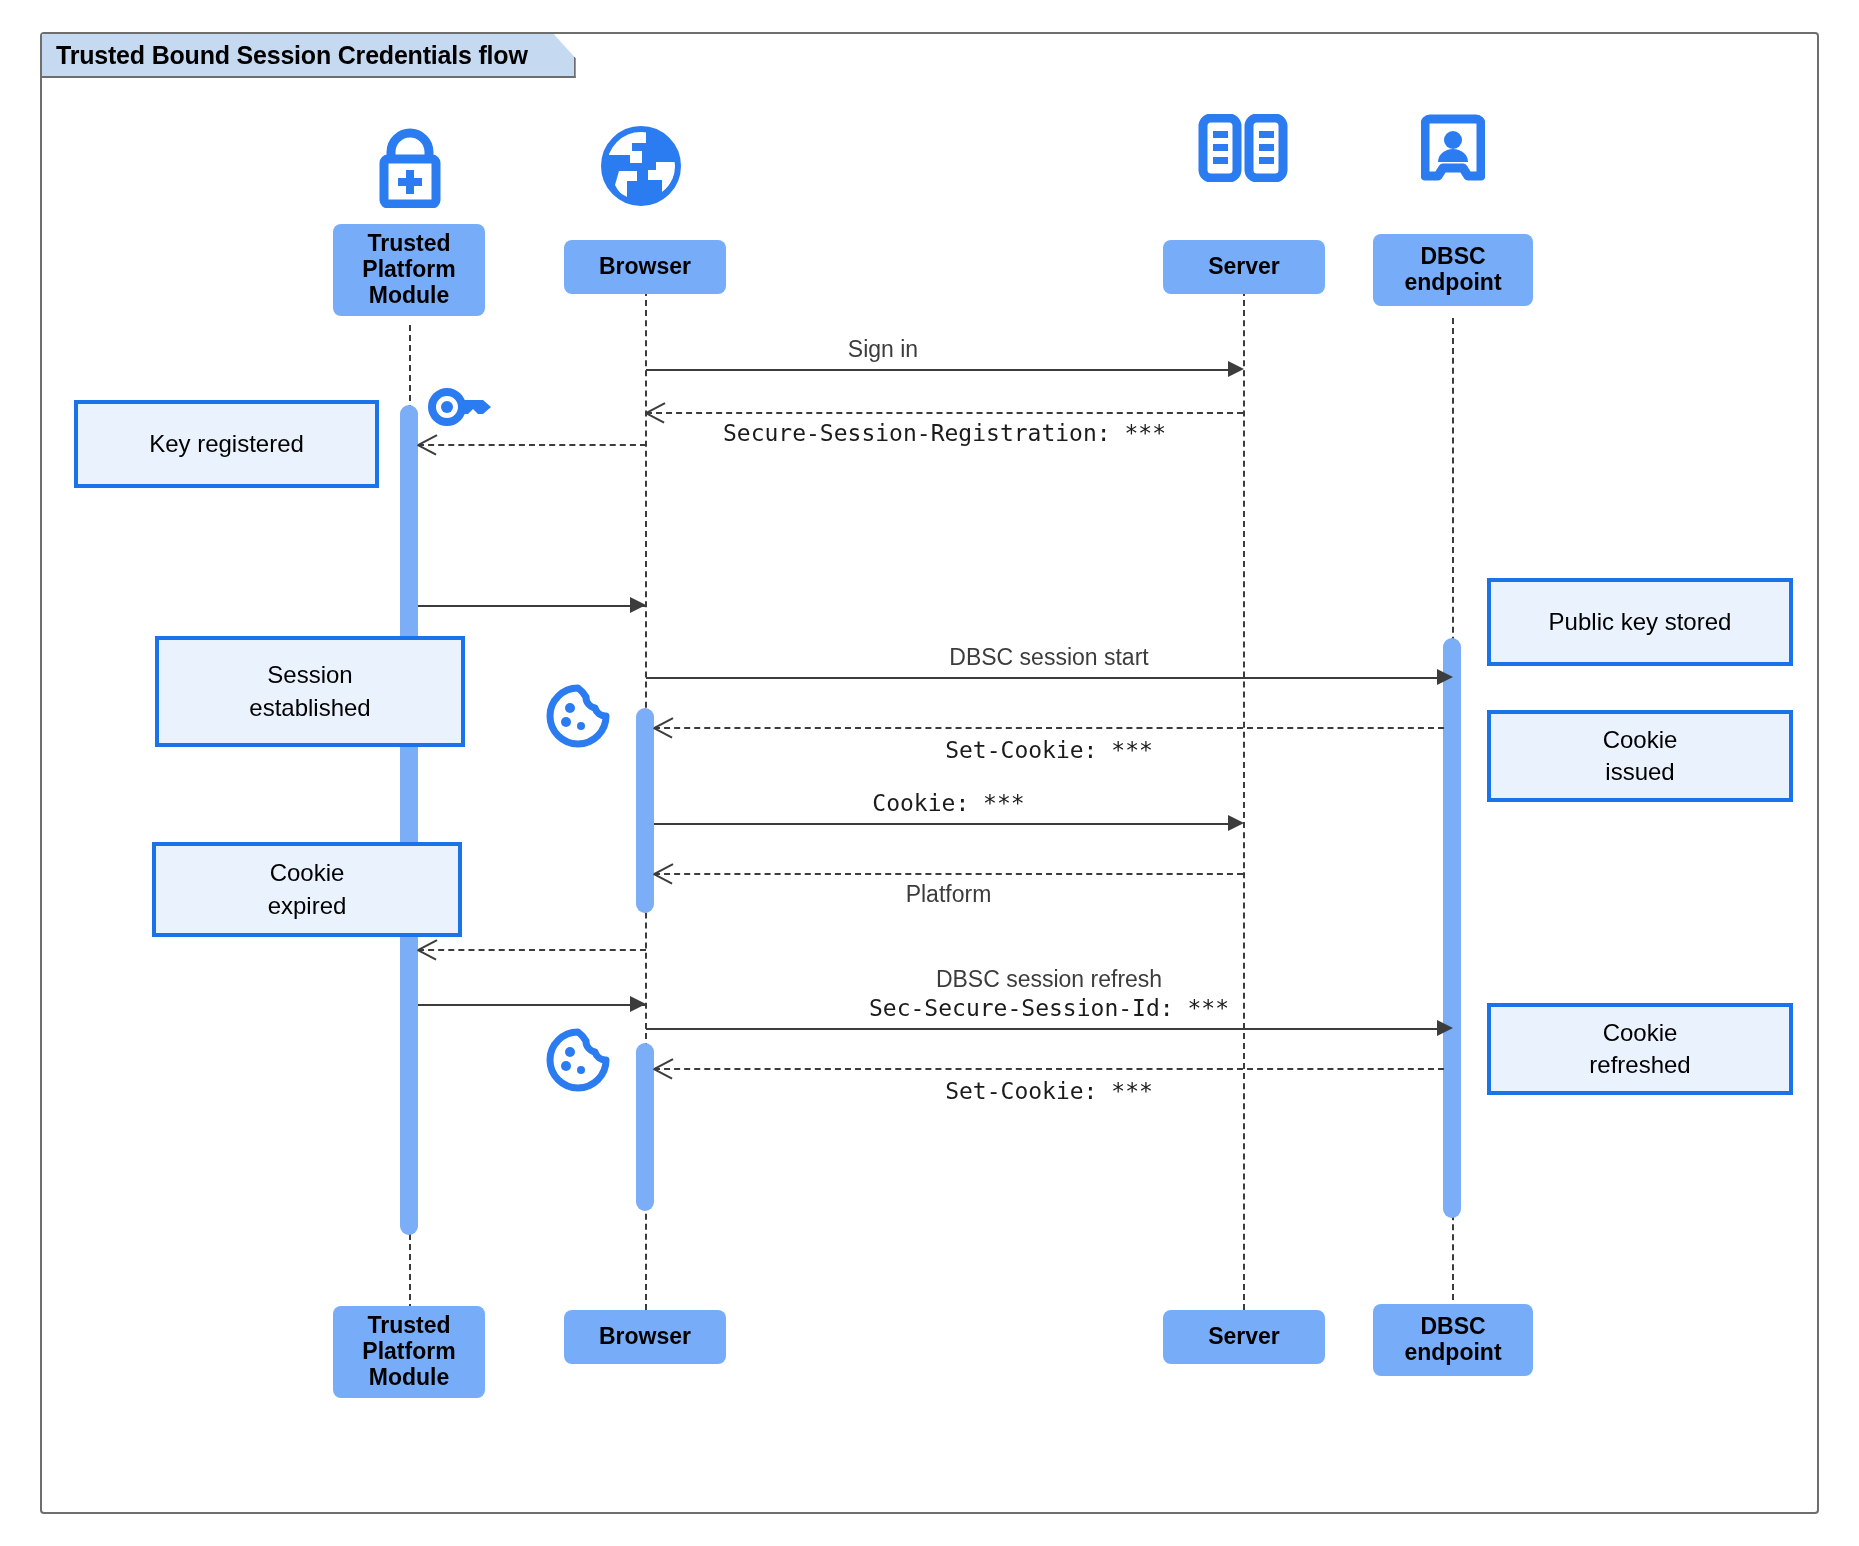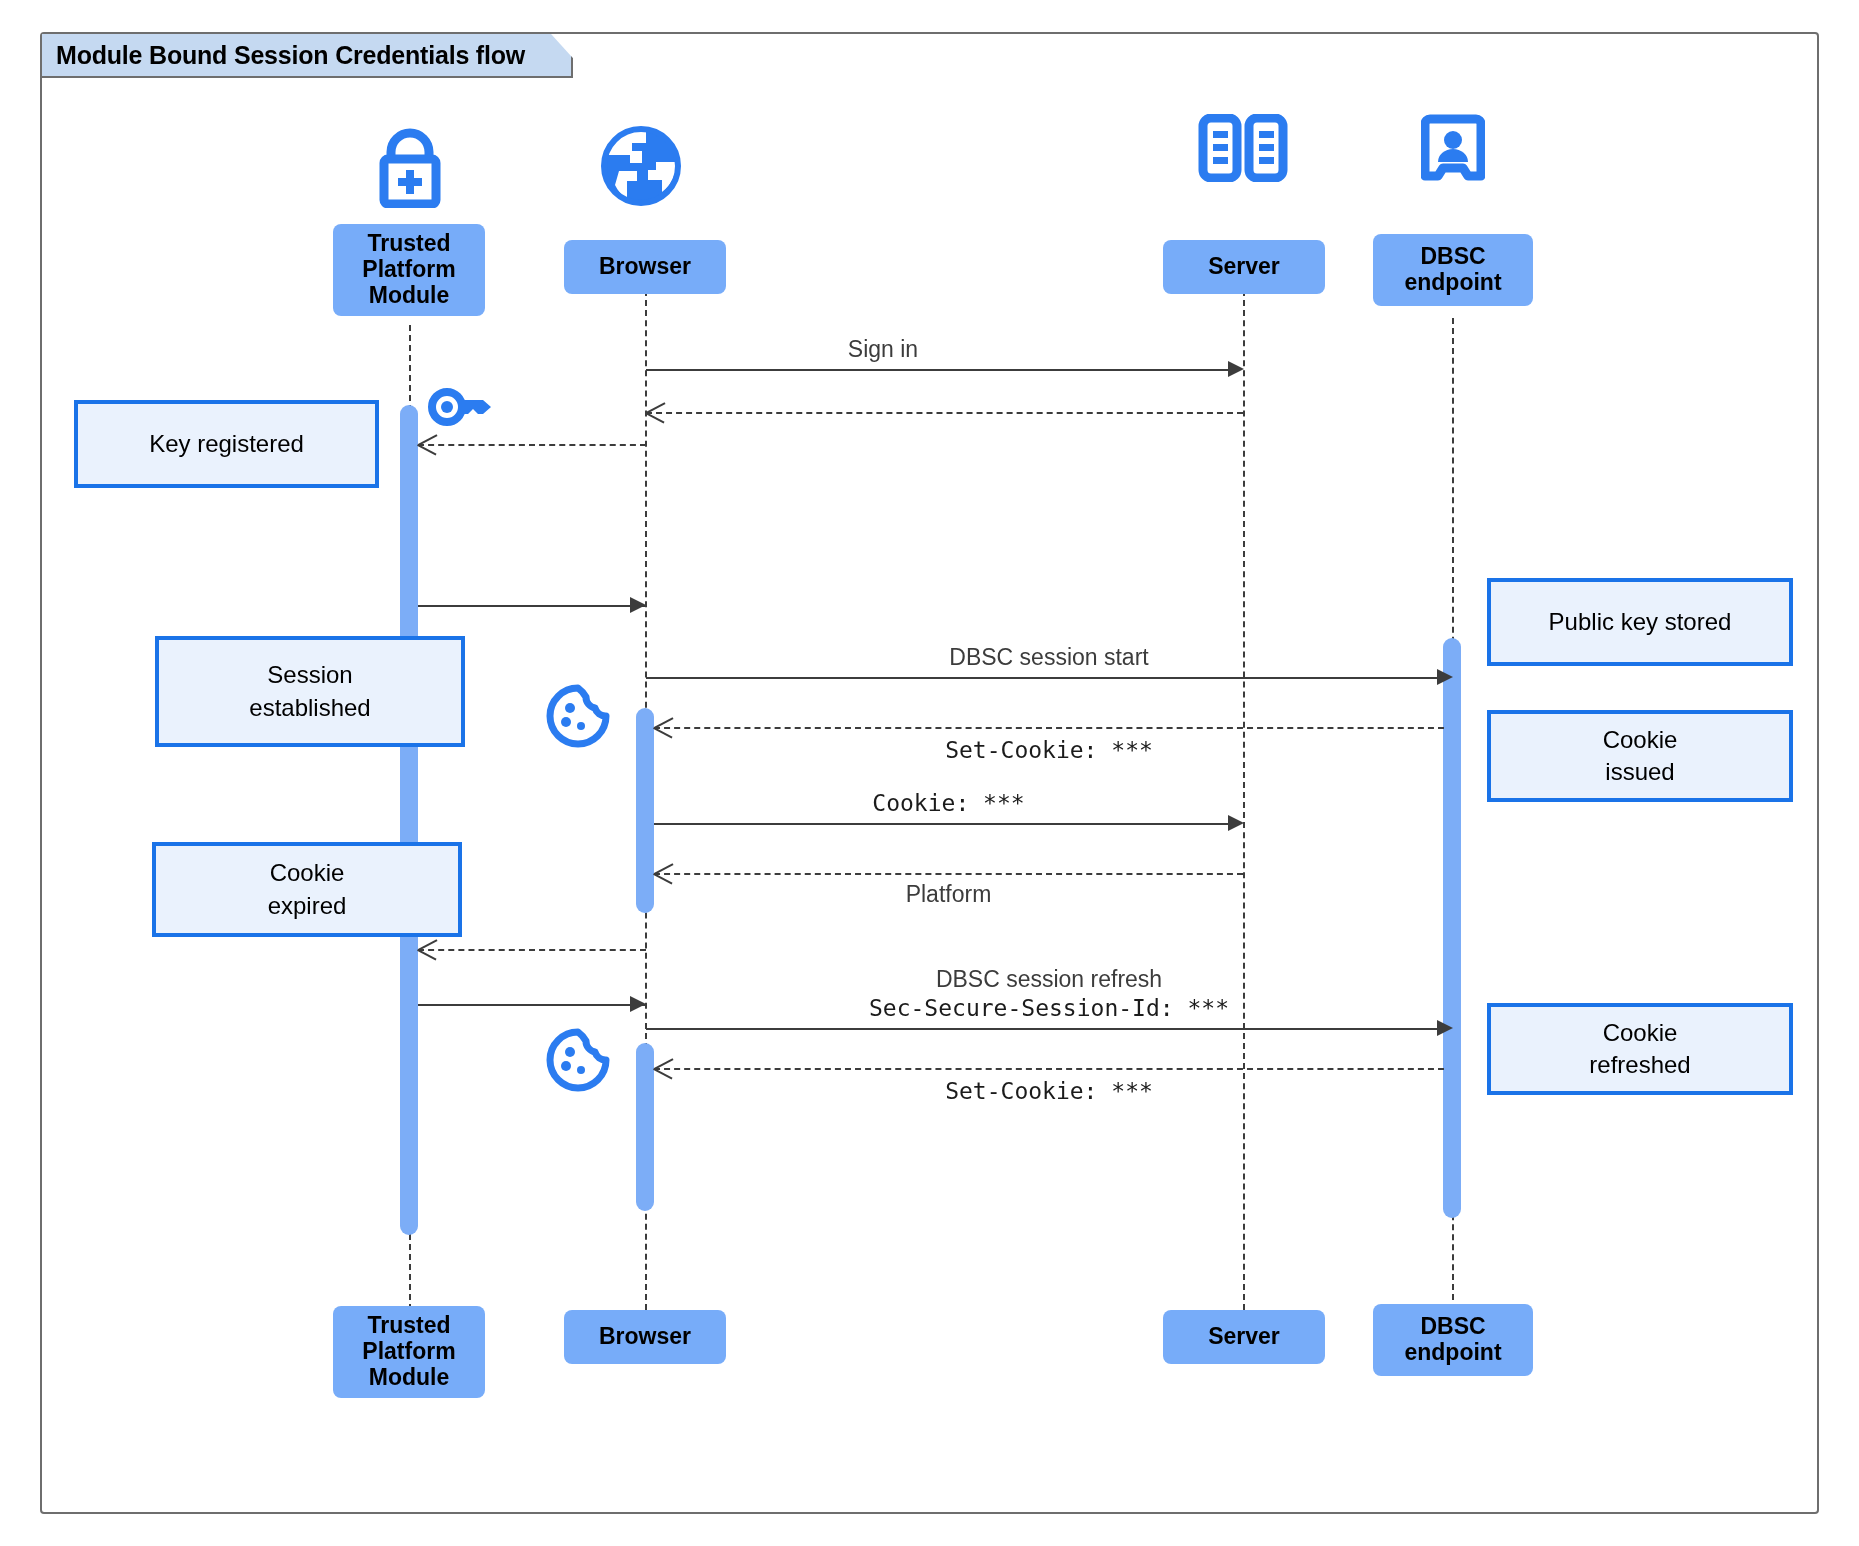--- a/index.html
+++ b/index.html
@@ -153,21 +153,21 @@
     line-height: 0;
   }
 </style>
 </head>
 <body>
 
 <div id="stage">
 
   <div class="frame"></div>
   <div class="frame-title">
-    <span>Module Bound Session Credentials flow</span>
+    <span>Trusted Bound Session Credentials flow</span>
   </div>
 
   <div class="lifeline" style="left:409px; top:325px;  height:985px;"></div>
   <div class="lifeline" style="left:645px; top:280px;  height:1030px;"></div>
   <div class="lifeline" style="left:1243px; top:280px; height:1030px;"></div>
   <div class="lifeline" style="left:1452px; top:318px; height:992px;"></div>
 
   <div class="activation" style="left:400px; top:405px;  height:830px;"></div>
   <div class="activation" style="left:636px; top:708px;  height:205px;"></div>
   <div class="activation" style="left:636px; top:1043px; height:168px;"></div>
@@ -227,20 +227,21 @@
   <div class="participant" style="left:1163px; top:1310px; width:162px; height:54px;">Server</div>
   <div class="participant" style="left:1373px; top:1304px; width:160px; height:72px;">DBSC
 endpoint</div>
 
   <div class="msg-label" style="left:646px; top:336px; width:474px;">Sign in</div>
   <div class="msg-line" style="left:646px; top:369px; width:582px;"></div>
   <div class="arrowhead solid-right" style="left:1228px; top:361px;"></div>
 
   <div class="msg-line dashed" style="left:646px; top:412px; width:597px;"></div>
   <div class="arrowhead open-left" style="left:646px; top:402px;"></div>
+  <div class="msg-label mono" style="left:646px; top:420px; width:597px;">Secure-Session-Registration: ***</div>
 
   <div class="msg-line dashed" style="left:418px; top:444px; width:228px;"></div>
   <div class="arrowhead open-left" style="left:418px; top:434px;"></div>
 
   <div class="msg-line" style="left:418px; top:605px; width:228px;"></div>
   <div class="arrowhead solid-right" style="left:630px; top:597px;"></div>
 
   <div class="msg-label" style="left:646px; top:644px; width:806px;">DBSC session start</div>
   <div class="msg-line" style="left:646px; top:677px; width:791px;"></div>
   <div class="arrowhead solid-right" style="left:1437px; top:669px;"></div>

